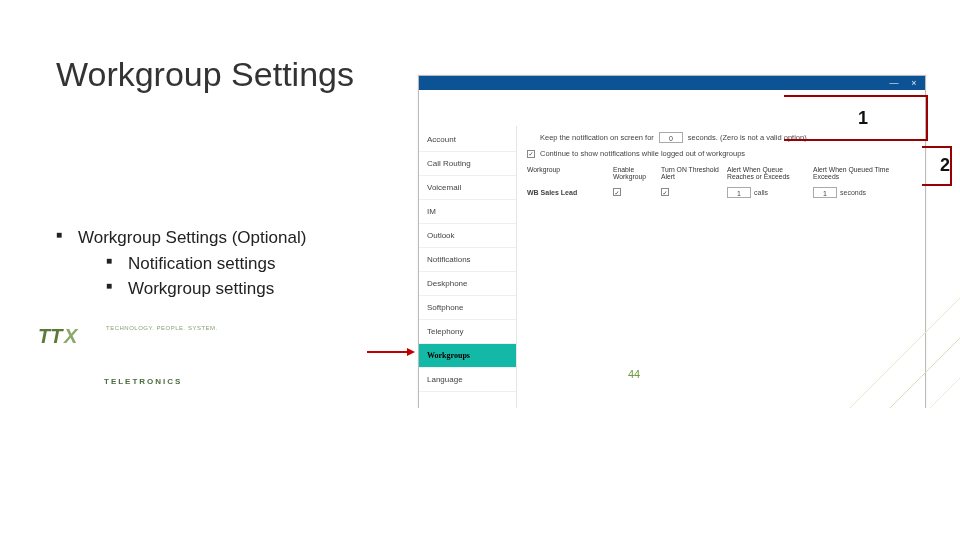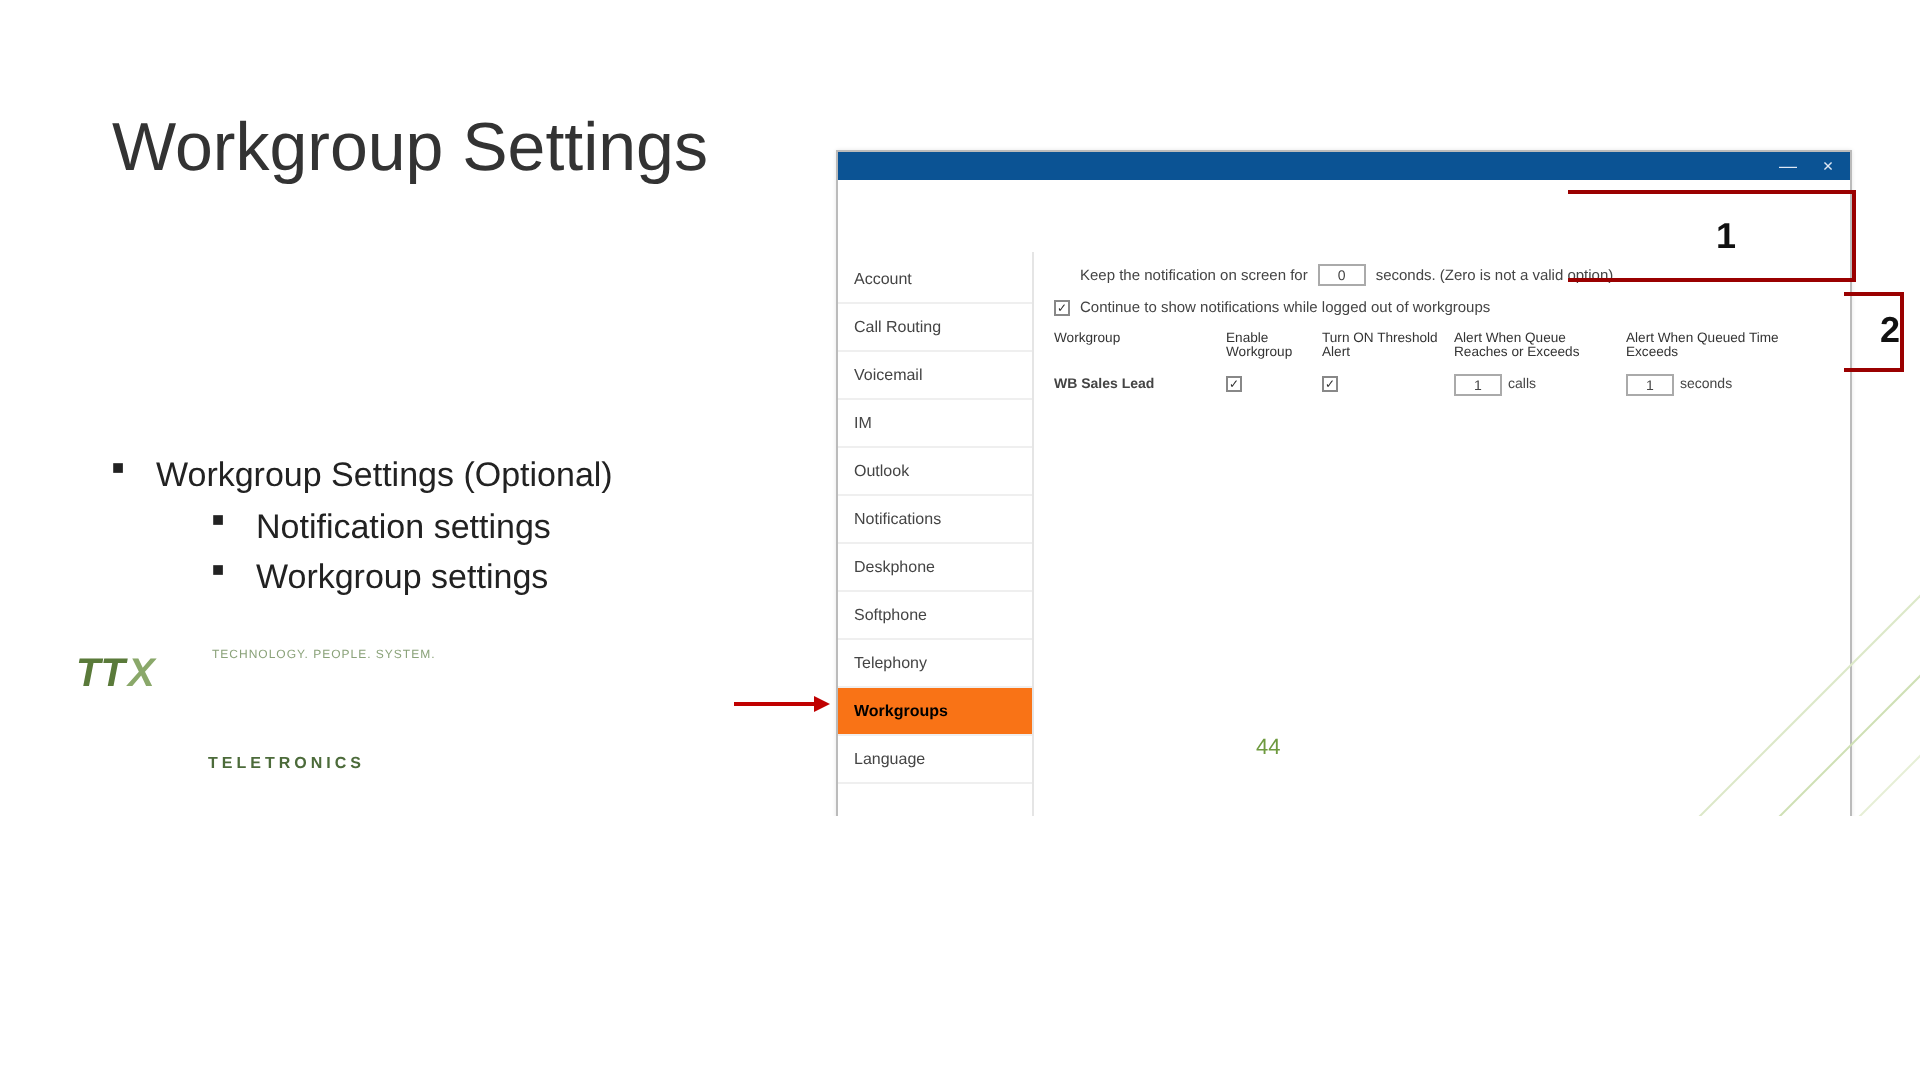--- a/index.html
+++ b/index.html
@@ -20,21 +20,21 @@
   
   .shot { position: absolute; left: 418px; top: 75px; width: 508px; height: 400px; border: 1px solid #bbb; background: #fff; box-shadow: 0 0 2px rgba(0,0,0,0.1); font-size: 8px; color: #444; }
   .titlebar { position: relative; height: 14px; background: #0b5394; }
   .titlebar .winbtn { position: absolute; top: 2px; width: 10px; height: 10px; display: flex; align-items: center; justify-content: center; color: #dfe8f5; font-size: 9px; }
   .winbtn.min { right: 26px; }
   .winbtn.close { right: 6px; }
 
   .shot-body { position: absolute; left: 0; top: 14px; right: 0; bottom: 0; display: flex; margin-top: 36px; }
   .sidenav { width: 98px; border-right: 1px solid #e5e5e5; padding-top: 2px; }
   .sidenav .item { padding: 7px 8px; font-size: 8px; color: #444; border-bottom: 1px solid #efefef; }
-  .sidenav .item.sel { background: #f97316; color: #000; font-weight: 600; position: relative; }
+  .sidenav .item.sel { background: #14b8a6; color: #000; font-weight: 600; position: relative; font-family: Liberation Serif, serif; }
   .arrow { position: absolute; left: -52px; top: 3px; width: 48px; height: 10px; }
   .arrow svg { width: 48px; height: 10px; display: block; }
 
   .panel { flex: 1; position: relative; padding: 6px 8px 0 10px; }
 
   .optrow { display: flex; align-items: center; gap: 5px; margin-bottom: 6px; font-size: 7.5px; color: #444; }
   .cb { width: 8px; height: 8px; border: 1px solid #888; background: #fff; display: inline-flex; align-items: center; justify-content: center; font-size: 6px; color: #333; }
   .numfield { width: 24px; height: 11px; border: 1px solid #aaa; text-align: center; font-size: 7px; line-height: 11px; background: #fff; }
 
   .wg-head { display: grid; grid-template-columns: 82px 44px 62px 82px 82px; gap: 4px; font-size: 6.8px; color: #333; margin-top: 8px; }

